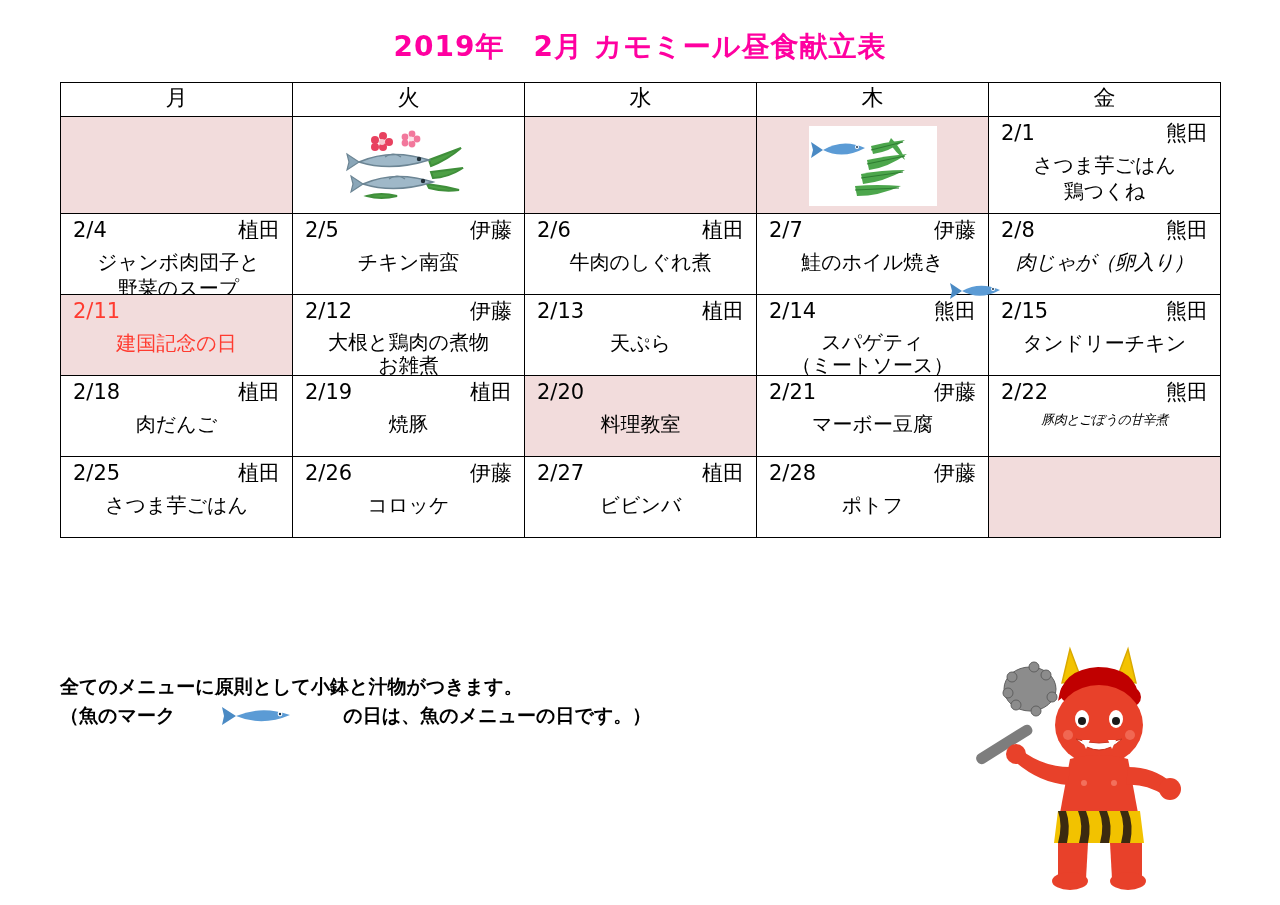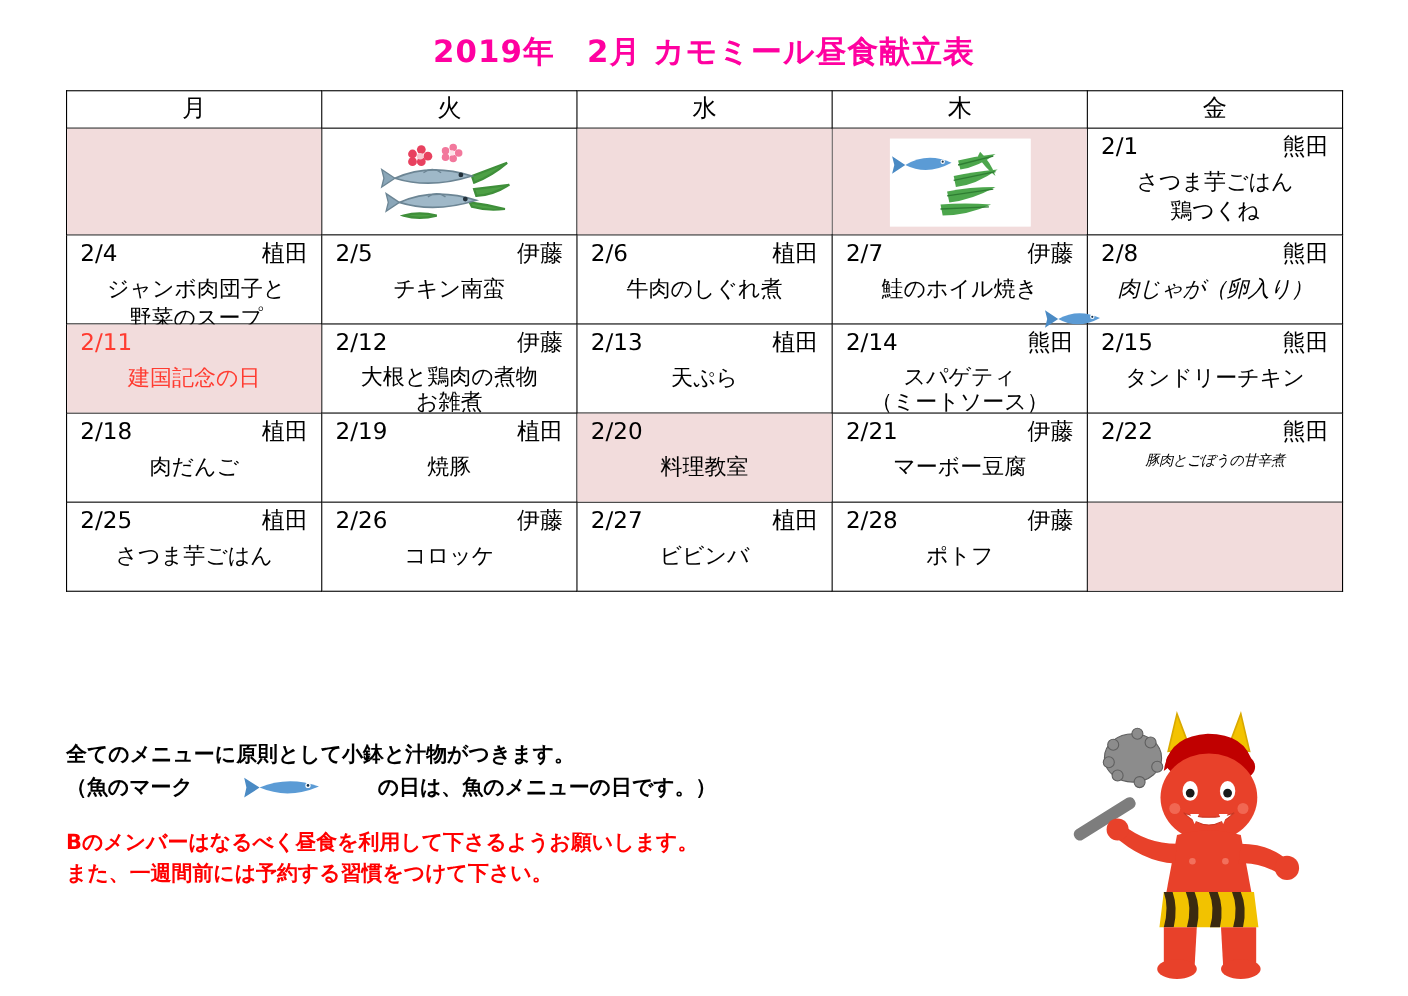--- a/index.html
+++ b/index.html
@@ -463,24 +463,20 @@
         <svg width="82" height="26" viewBox="0 0 82 26">
           <path d="M18 13 Q44 2 72 12 Q44 24 18 13 Z" fill="#5b9bd5"></path>
           <path d="M18 13 L4 4 L6 13 L4 22 Z" fill="#4a8ac4"></path>
           <circle cx="62" cy="11" r="2.4" fill="#ffffff"></circle>
           <circle cx="62" cy="11" r="1.2" fill="#12304d"></circle>
         </svg>
       </span>
       <span>の日は、魚のメニューの日です。）</span>
     </div>
   </div>
-  <div class="note-block">
-    <div class="note-line note-red">Bのメンバーはなるべく昼食を利用して下さるようお願いします。
-また、一週間前には予約する習慣をつけて下さい。</div>
-  </div>
 </div>
 
 <div class="mascot">
   <svg width="270" height="250" viewBox="0 0 270 250">
 
     <g>
       <rect x="14" y="96" width="64" height="11" rx="5" transform="rotate(-32 46 101)" fill="#7d7d7d"></rect>
       <g fill="#8c8c8c" stroke="#5f5f5f" stroke-width="1">
         <ellipse cx="72" cy="46" rx="26" ry="22"></ellipse>
         <circle cx="54" cy="34" r="5"></circle>

